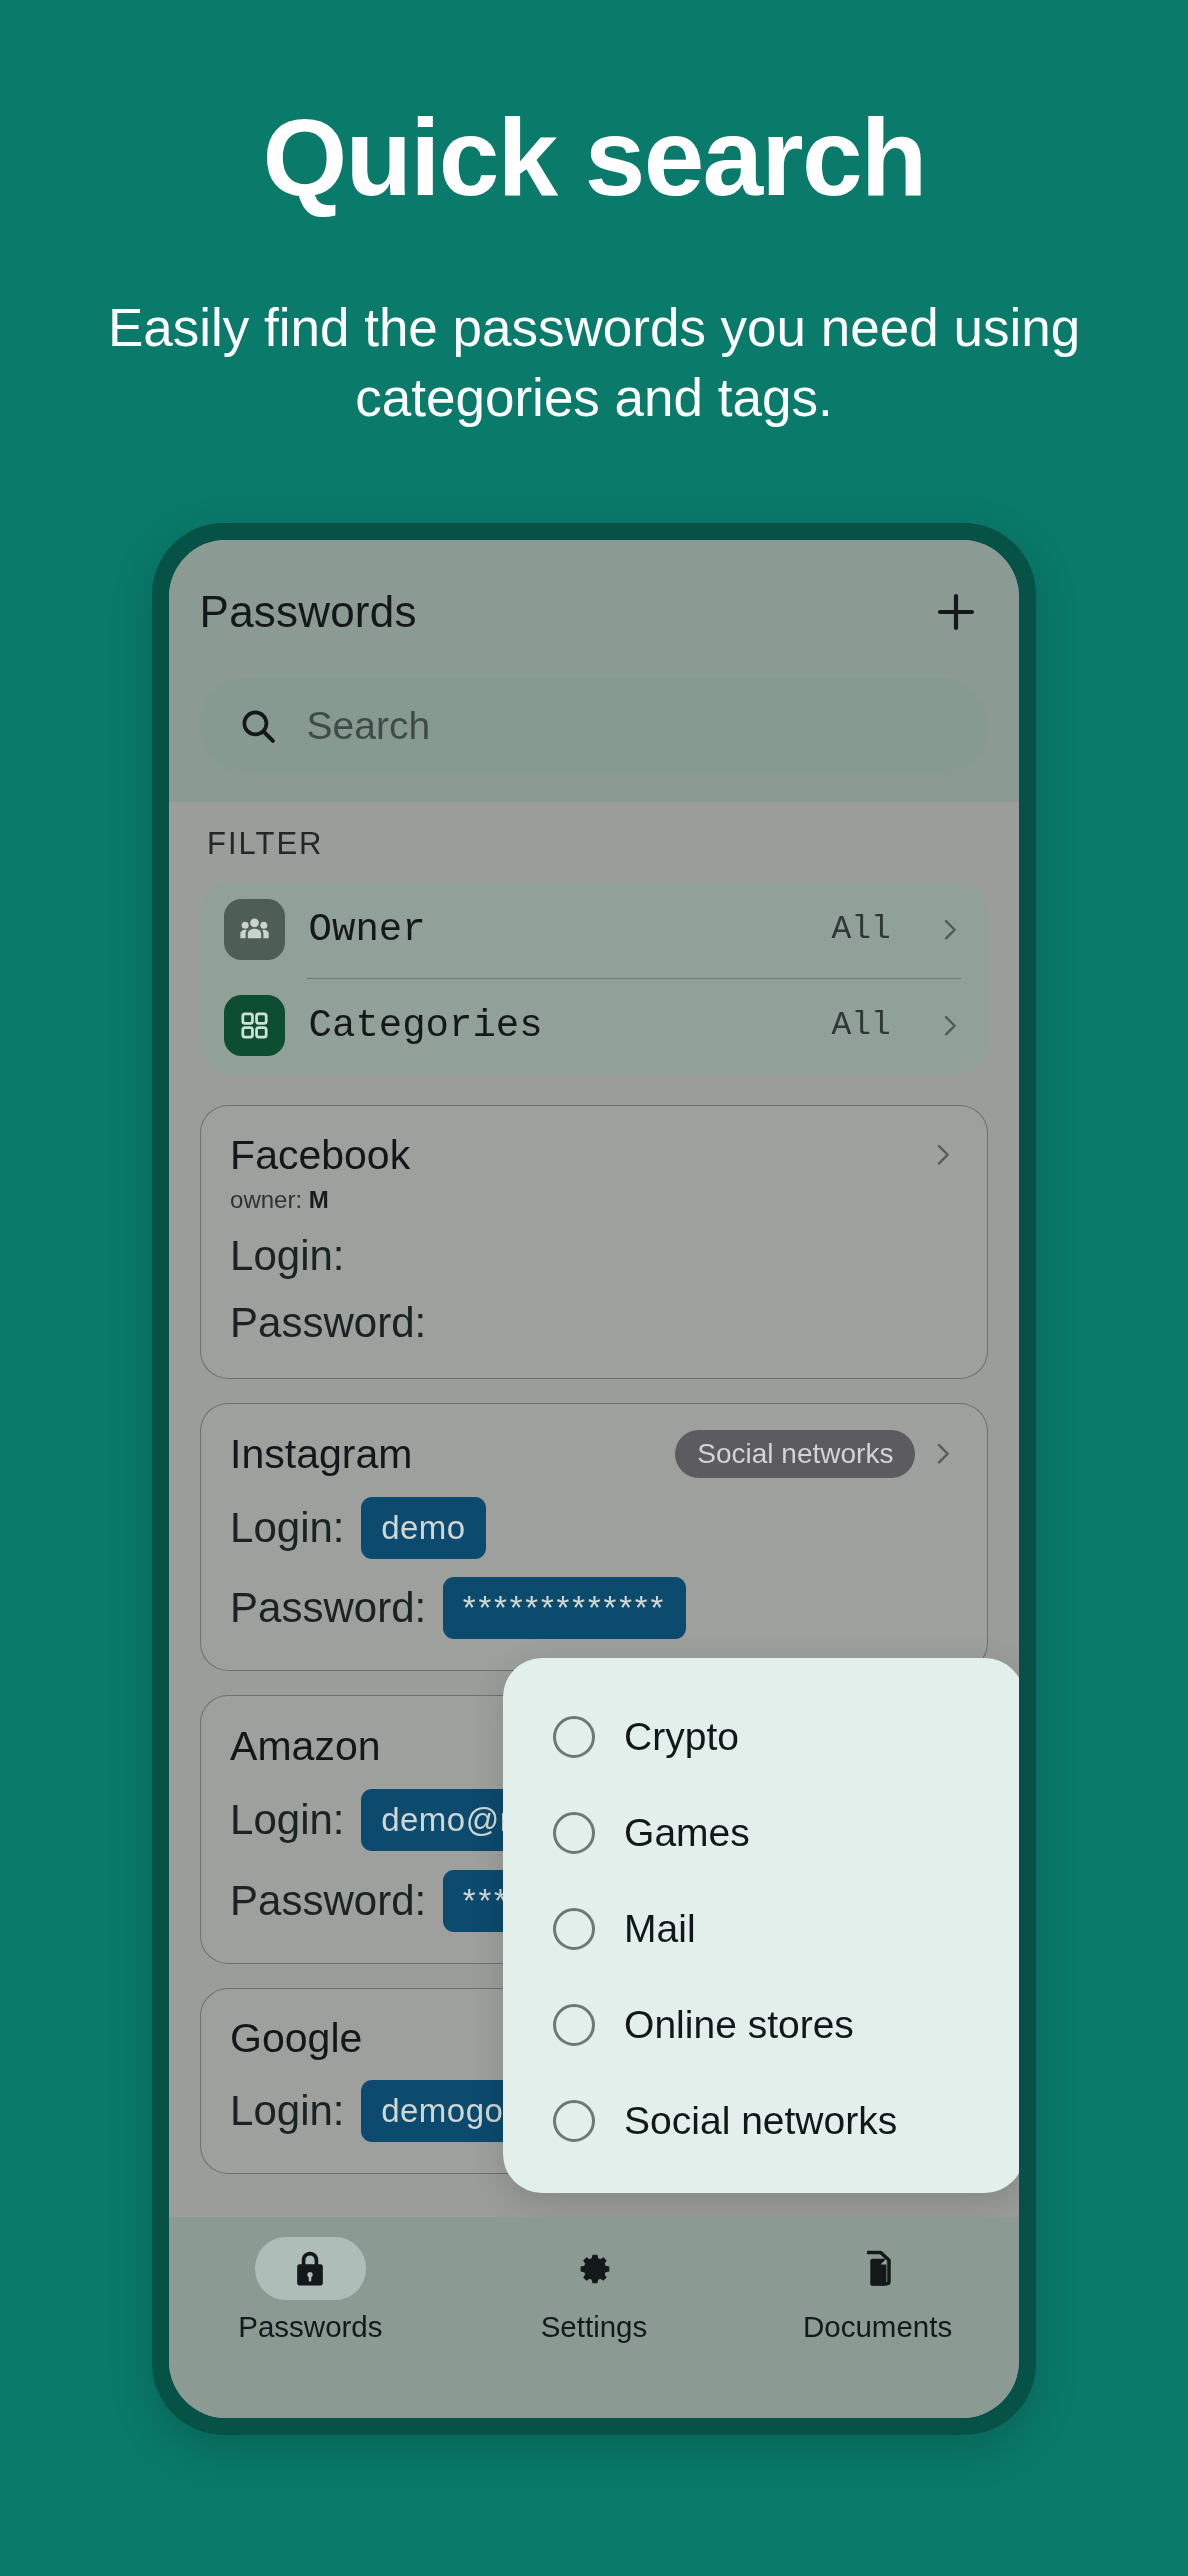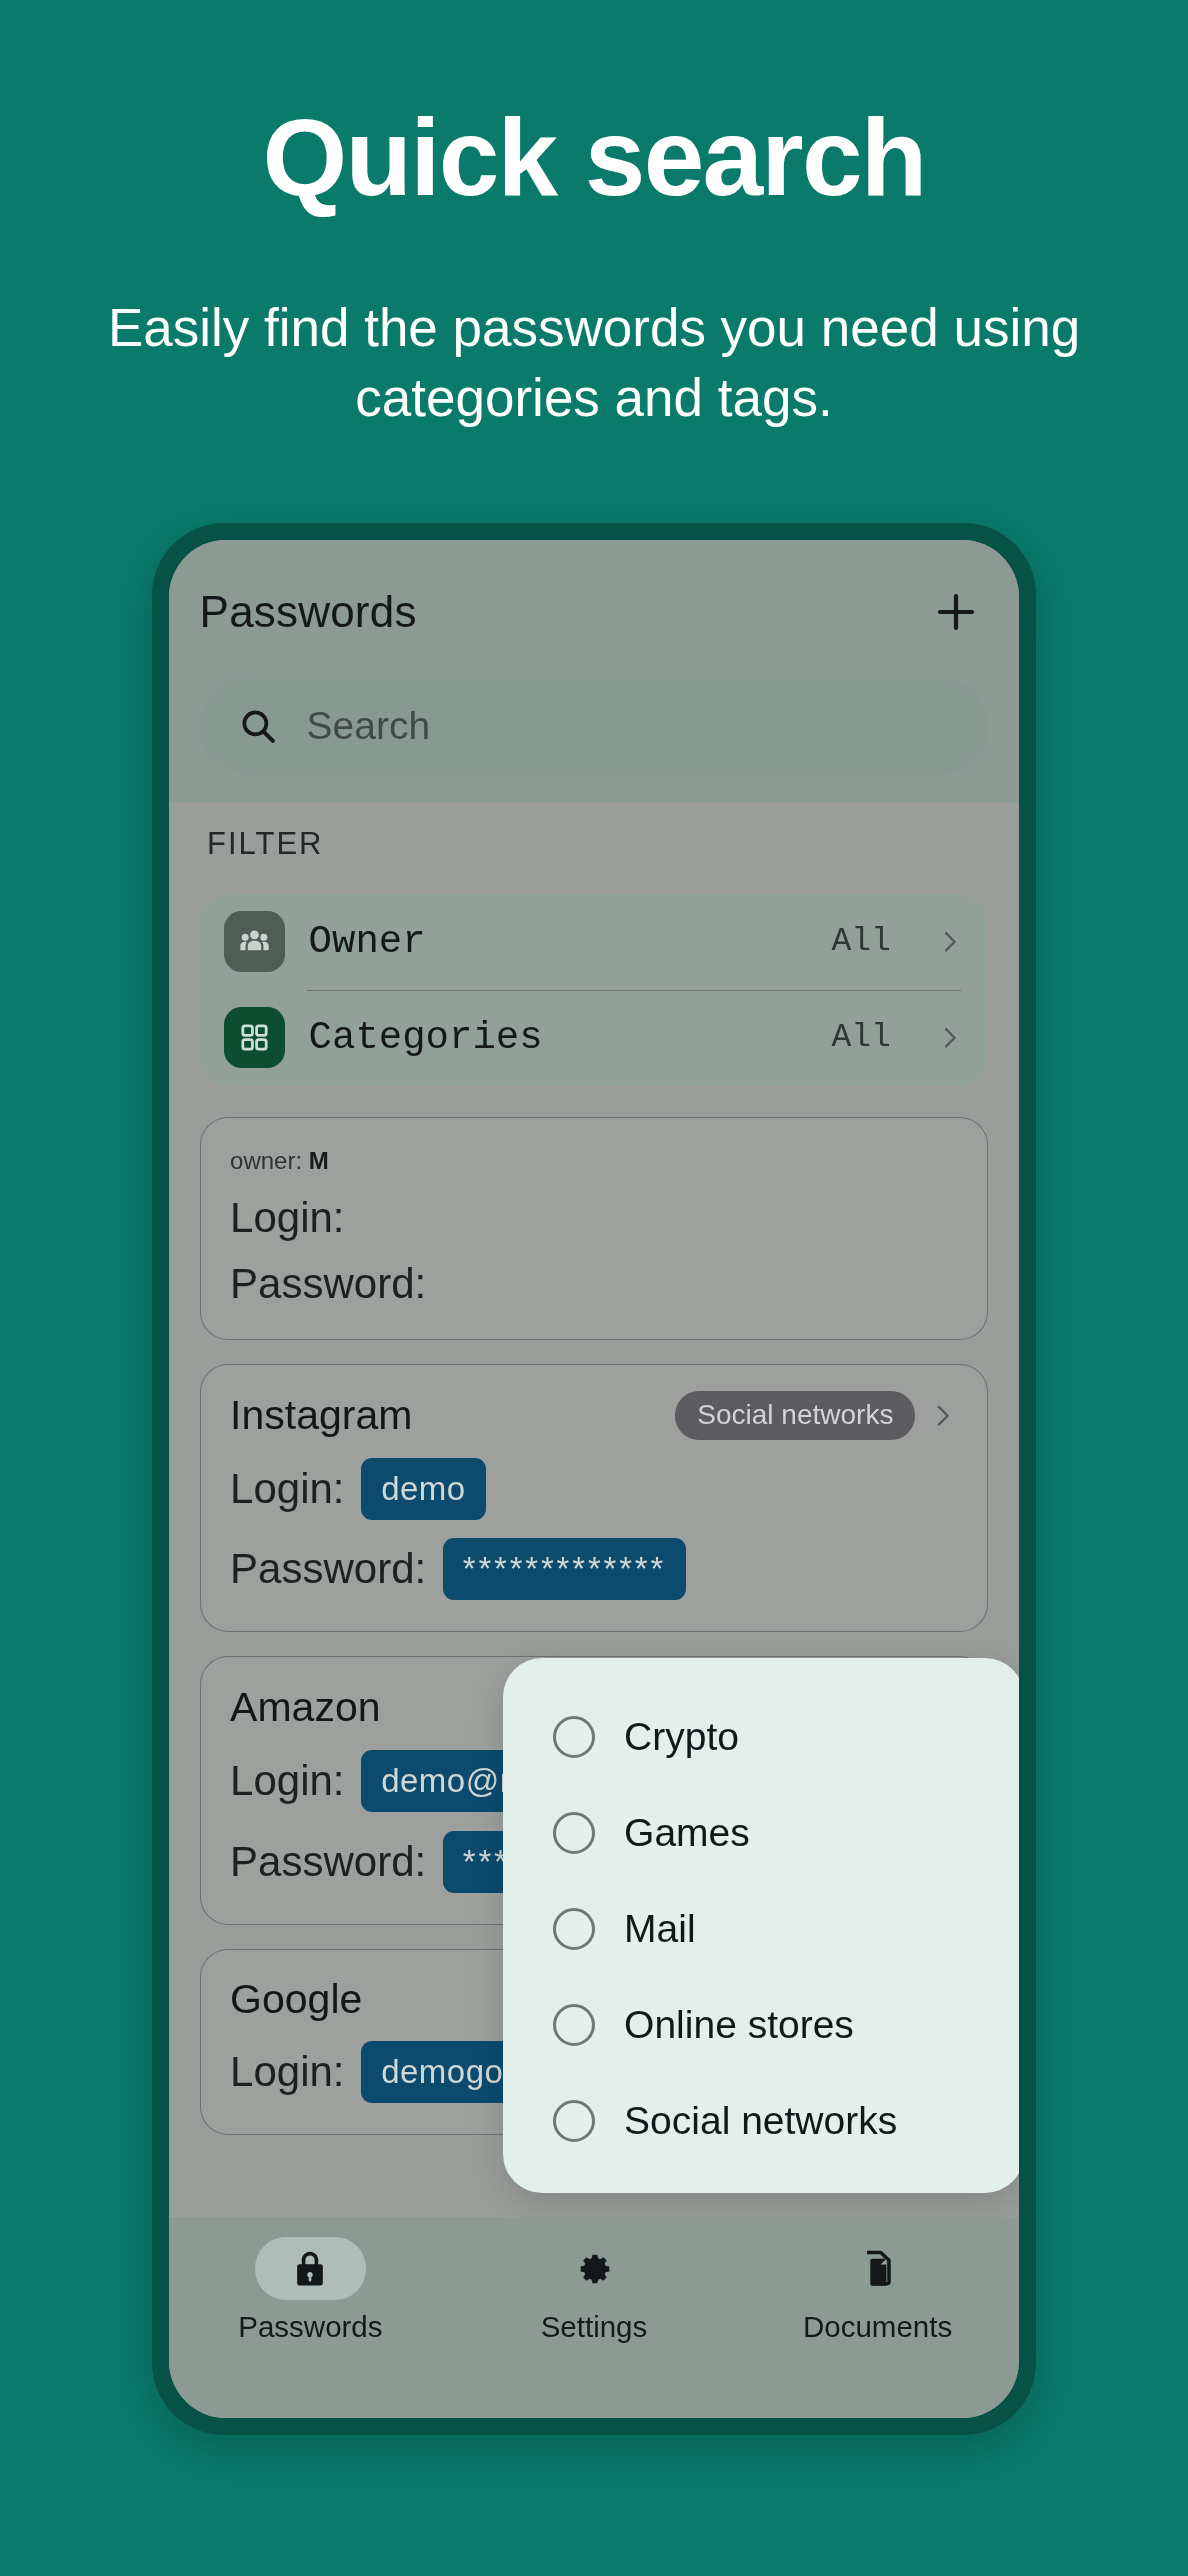--- a/index.html
+++ b/index.html
@@ -90,21 +90,21 @@
 
   
   .body{
     background:#9a9d9a;
     padding:24px 31px 0 31px;
     height:calc(100% - 328px);
     position:relative;
   }
   .filter-label{
     font-size:31px; color:#20282a; letter-spacing:2px;
-    padding-left:7.4px; margin-bottom:32px;
+    padding-left:7.4px; margin-bottom:20px;
   }
   .filter-card{
     background:#91a199;
     border-radius:31px;
     padding:0 24px;
     margin-bottom:31px;
   }
   .filter-row{
     display:flex; align-items:center;
     height:96px;
@@ -272,20 +272,27 @@
           </div>
           <div class="frow-label">Categories</div>
           <div class="frow-value">All</div>
           <svg class="chev" width="29.5" height="29.5" viewBox="0 0 24 24" fill="none">
             <path d="M9 5l7 7-7 7" stroke="#2b3334" stroke-width="2" stroke-linecap="round" stroke-linejoin="round"></path>
           </svg>
         </div>
       </div>
 
       <div class="pw-card">
+        <div class="pw-head">
+          <span class="pw-name">Facebook</span>
+          <span class="pw-spacer"></span>
+          <svg class="chev" width="29.5" height="29.5" viewBox="0 0 24 24" fill="none">
+            <path d="M9 5l7 7-7 7" stroke="#2b3334" stroke-width="2" stroke-linecap="round" stroke-linejoin="round"></path>
+          </svg>
+        </div>
         <div class="pw-owner">
           <span>owner:</span>
           <b>M</b>
         </div>
         <div class="pw-line">
           <span class="pw-key">Login:</span>
         </div>
         <div class="pw-line">
           <span class="pw-key">Password:</span>
         </div>

